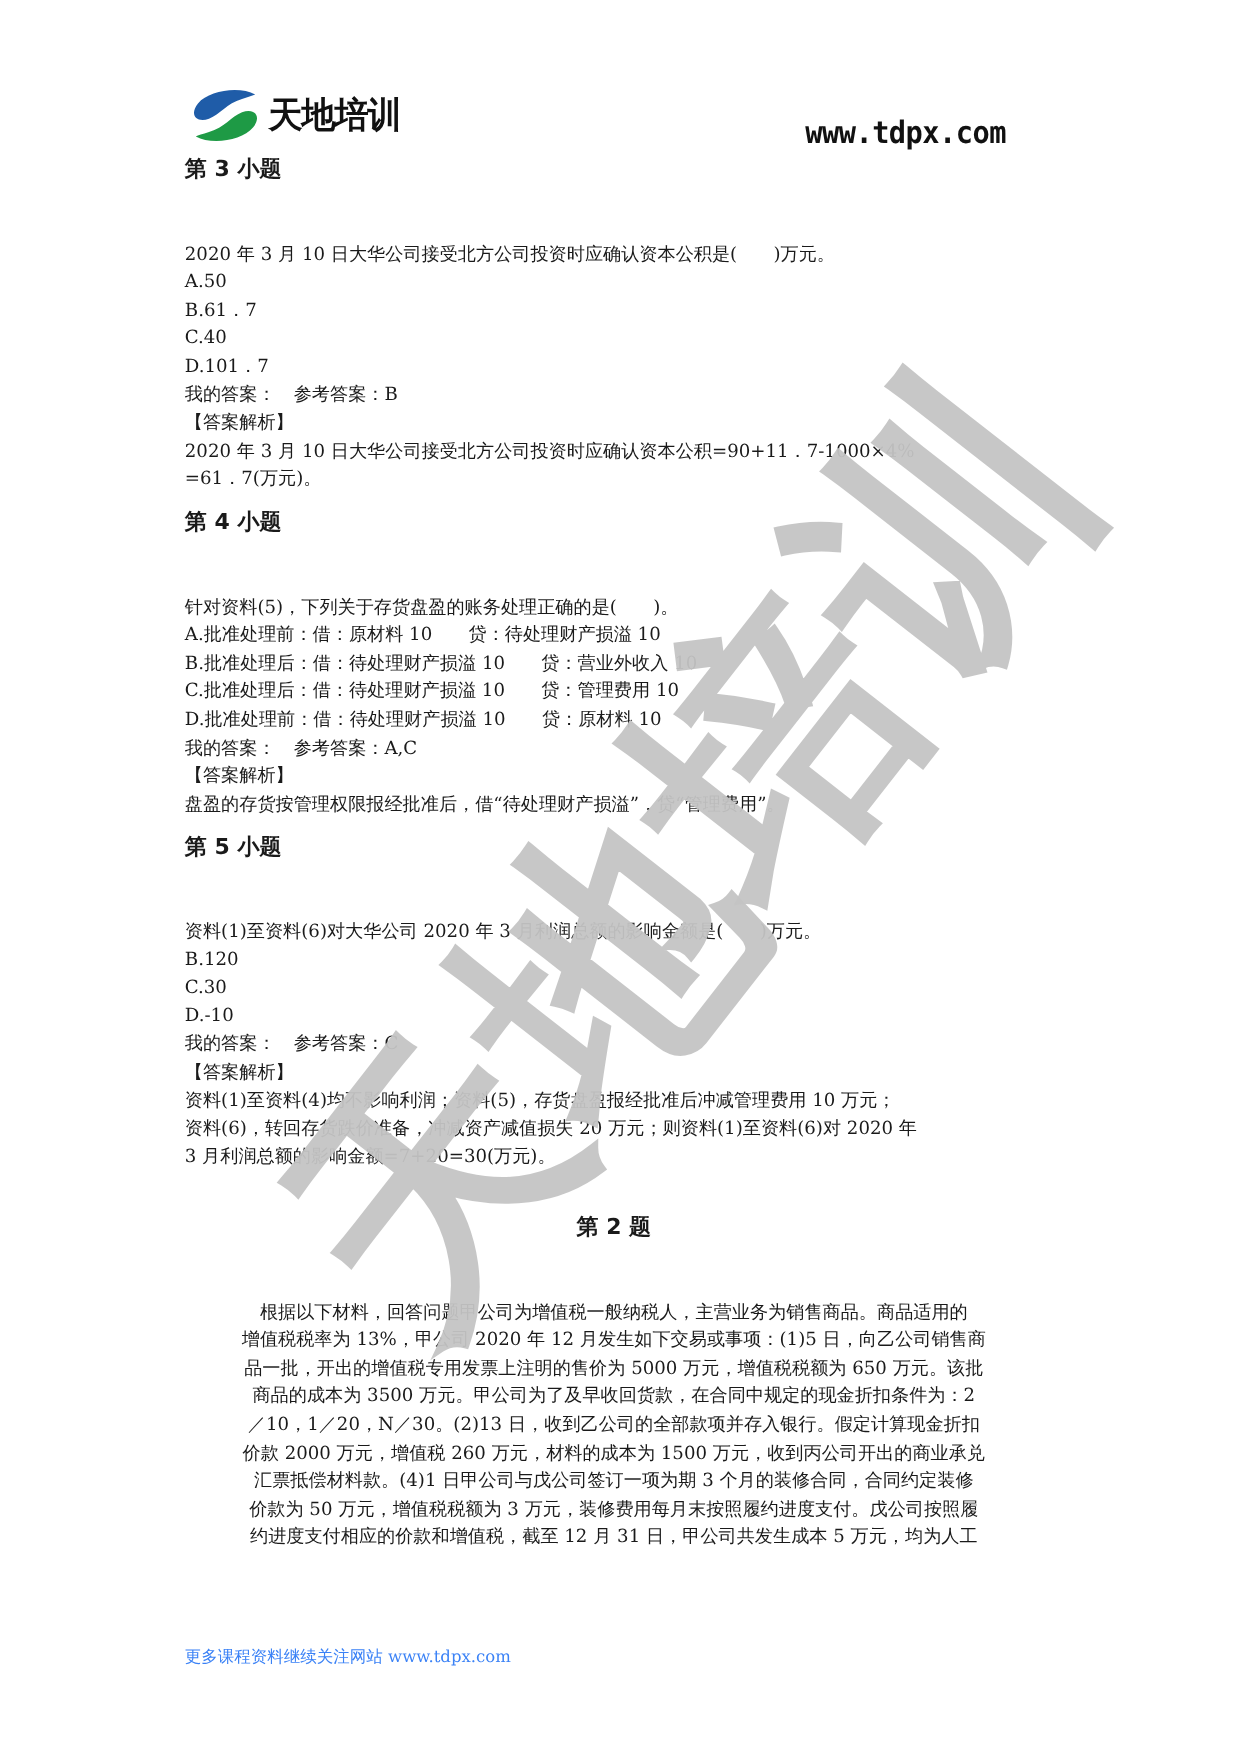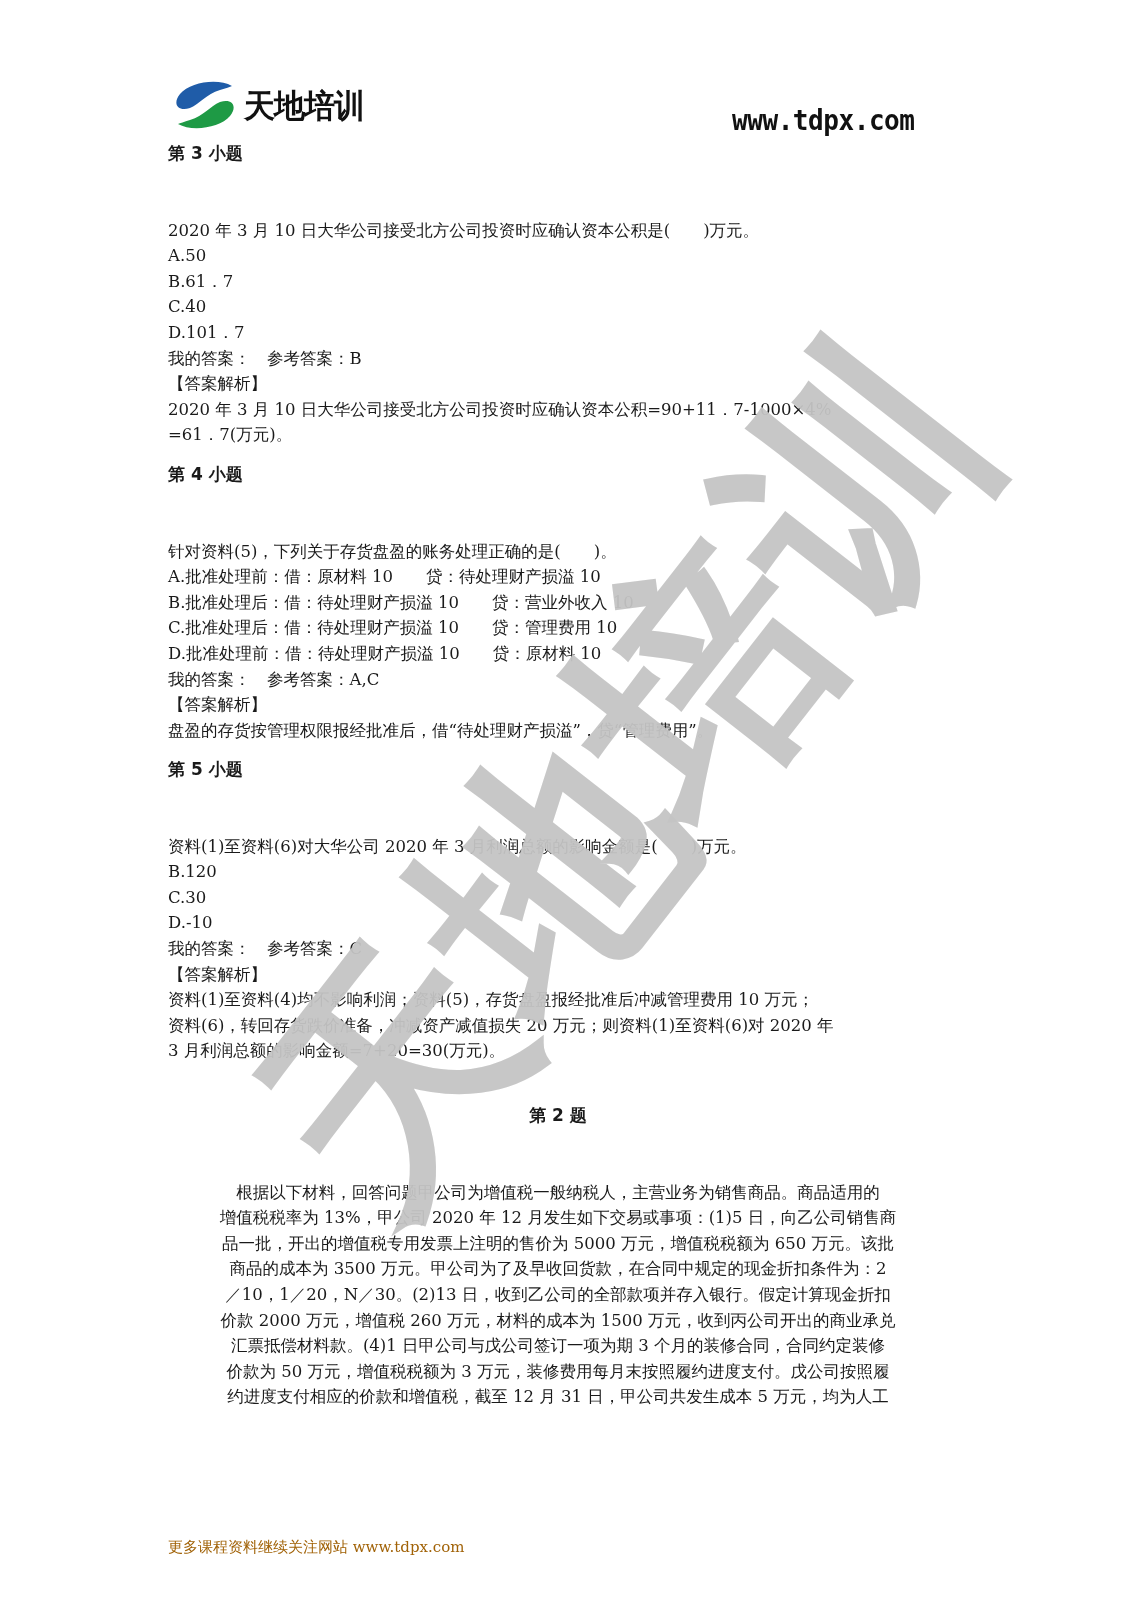--- a/index.html
+++ b/index.html
@@ -6,26 +6,26 @@
     html, body { width: 1131px; height: 1600px; background: #ffffff; overflow: hidden; }
     body { position: relative; font-family: "DejaVu Serif", "Liberation Serif", serif; color: #1a1a1a; }
 
     .page { position: absolute; left: 0; top: 0; width: 1009px; height: 1600px; }
 
     
     .logo { position: absolute; left: 170px; top: 80px; height: 50px; display: flex; align-items: center; }
     .logo-mark { width: 70px; height: 50px; position: relative; }
     .logo-text { font-family: "DejaVu Sans", "Liberation Sans", sans-serif; font-weight: bold; font-size: 31px; letter-spacing: -1px; color: #111; margin-left: 4px; line-height: 50px; transform: scaleY(1.05); }
     .site-url { position: absolute; left: 732px; top: 104px; font-family: "DejaVu Sans Mono", "Liberation Mono", monospace; font-weight: bold; font-size: 28px; color: #111; letter-spacing: -0.5px; transform: scaleX(0.93); transform-origin: left; }
-    .heading { font-family: "DejaVu Sans", "Liberation Sans", sans-serif; font-weight: bold; font-size: 17px; height: 25.6px; line-height: 25.6px; }
+    .heading { font-family: "DejaVu Sans", "Liberation Sans", sans-serif; font-weight: bold; font-size: 20px; height: 25.6px; line-height: 25.6px; }
     .line { white-space: pre; height: 25.6px; }
     .gap-after-heading { height: 51px; }
     .sect { position: absolute; left: 168px; width: 780px; font-size: 16.5px; line-height: 25.6px; }
 
-    .footer { position: absolute; left: 168px; top: 1538px; font-size: 15px; color: #a16207; }
+    .footer { position: absolute; left: 168px; top: 1497px; font-size: 15px; color: #3b82f6; }
 
     
     .watermark { position: absolute; left: 0; top: 0; width: 1131px; height: 1600px; pointer-events: none; }
   </style>
 </head>
 <body>
 
 <div class="page">
 
   <div class="logo">

